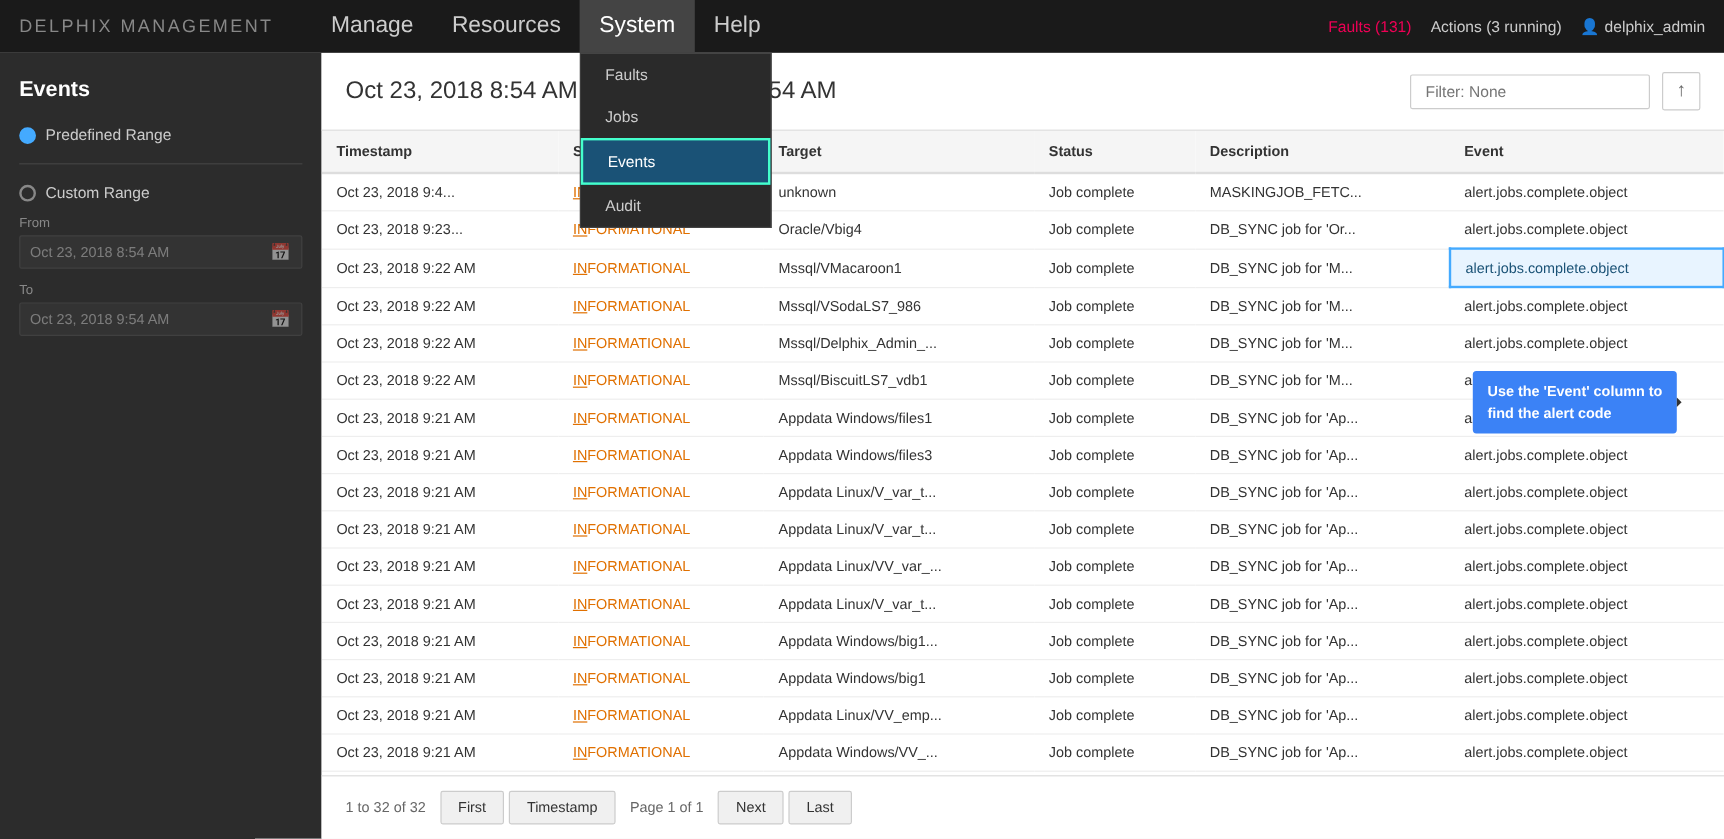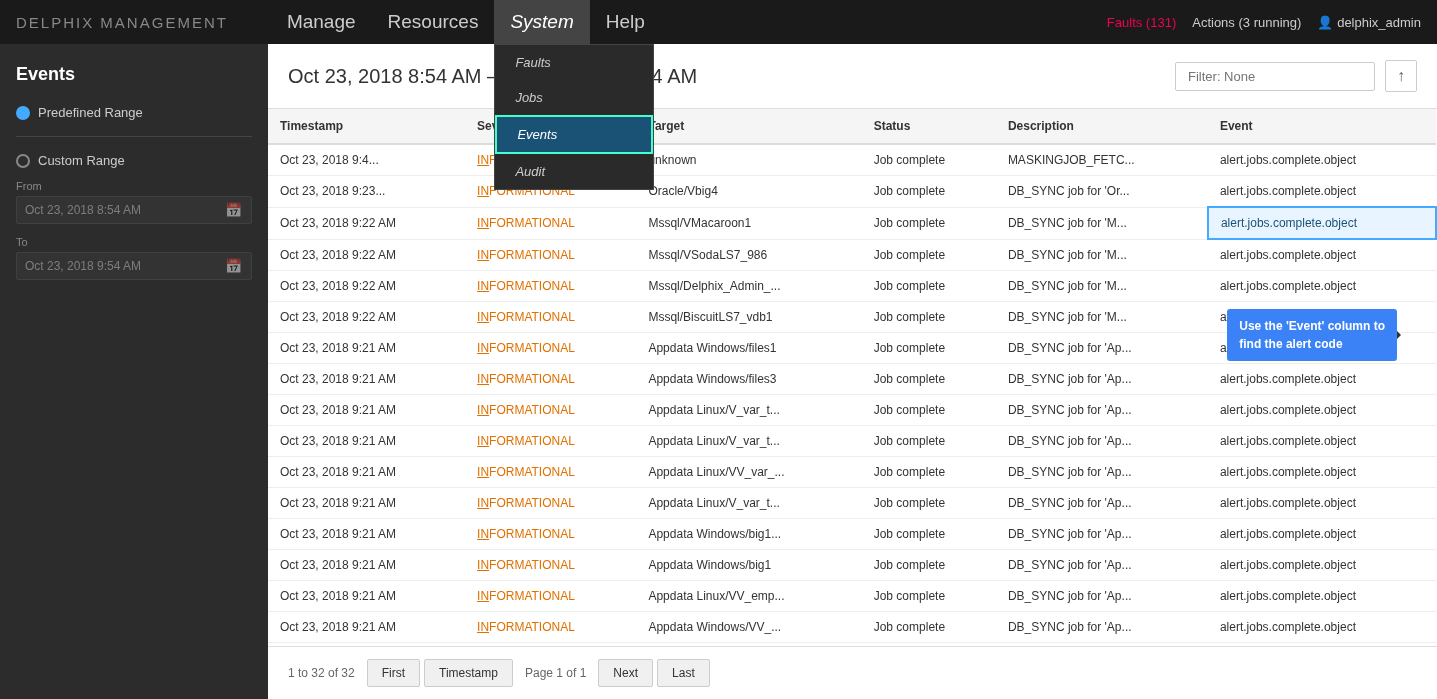--- a/index.html
+++ b/index.html
@@ -14,21 +14,21 @@
       padding: 0 16px;
       color: #fff;
       position: relative;
       z-index: 200;
     }
     .brand {
       font-size: 15px;
       font-weight: 700;
       letter-spacing: 2px;
       color: #fff;
-      margin-right: 43px;
+      margin-right: 32px;
     }
     .brand span { color: #888; font-weight: 400; }
     .nav-items { display: flex; gap: 0; }
     .nav-item {
       padding: 0 16px;
       height: 44px;
       display: flex;
       align-items: center;
       color: #ccc;
       cursor: pointer;
@@ -254,21 +254,21 @@
       border: 1px solid #ccc;
       background: #f0f0f0;
       cursor: pointer;
       font-size: 12px;
       color: #333;
       border-radius: 2px;
     }
     .page-current { font-size: 12px; color: #666; padding: 0 8px; }
 
     
-    .nav-item-container { position: relative; font-style: italic; }
+    .nav-item-container { position: relative; }
   </style>
 </head>
 <body>
 
 <nav class="top-nav">
   <div class="brand">
     <span>DELPHIX</span><span> MANAGEMENT</span>
   </div>
   <div class="nav-items">
     <div class="nav-item">Manage</div>

